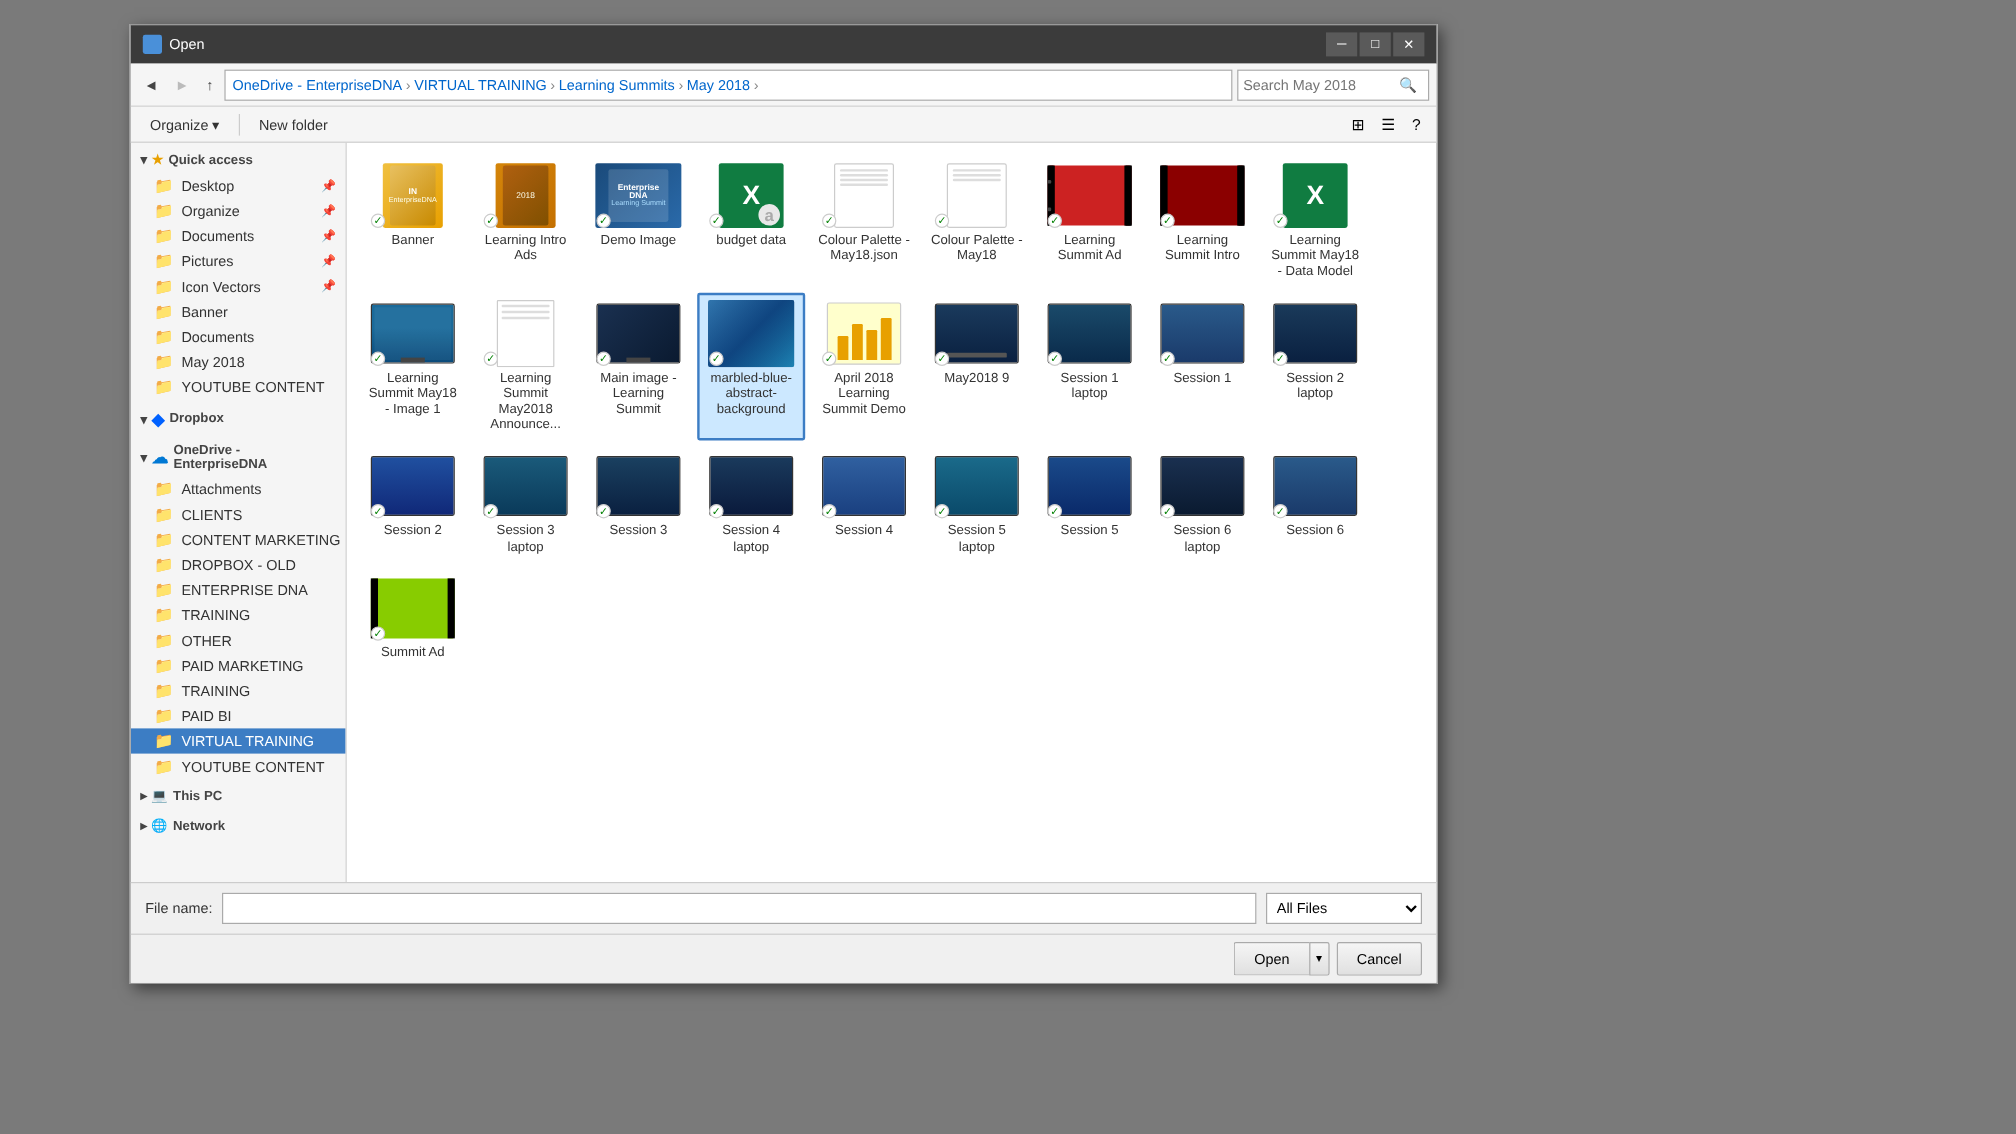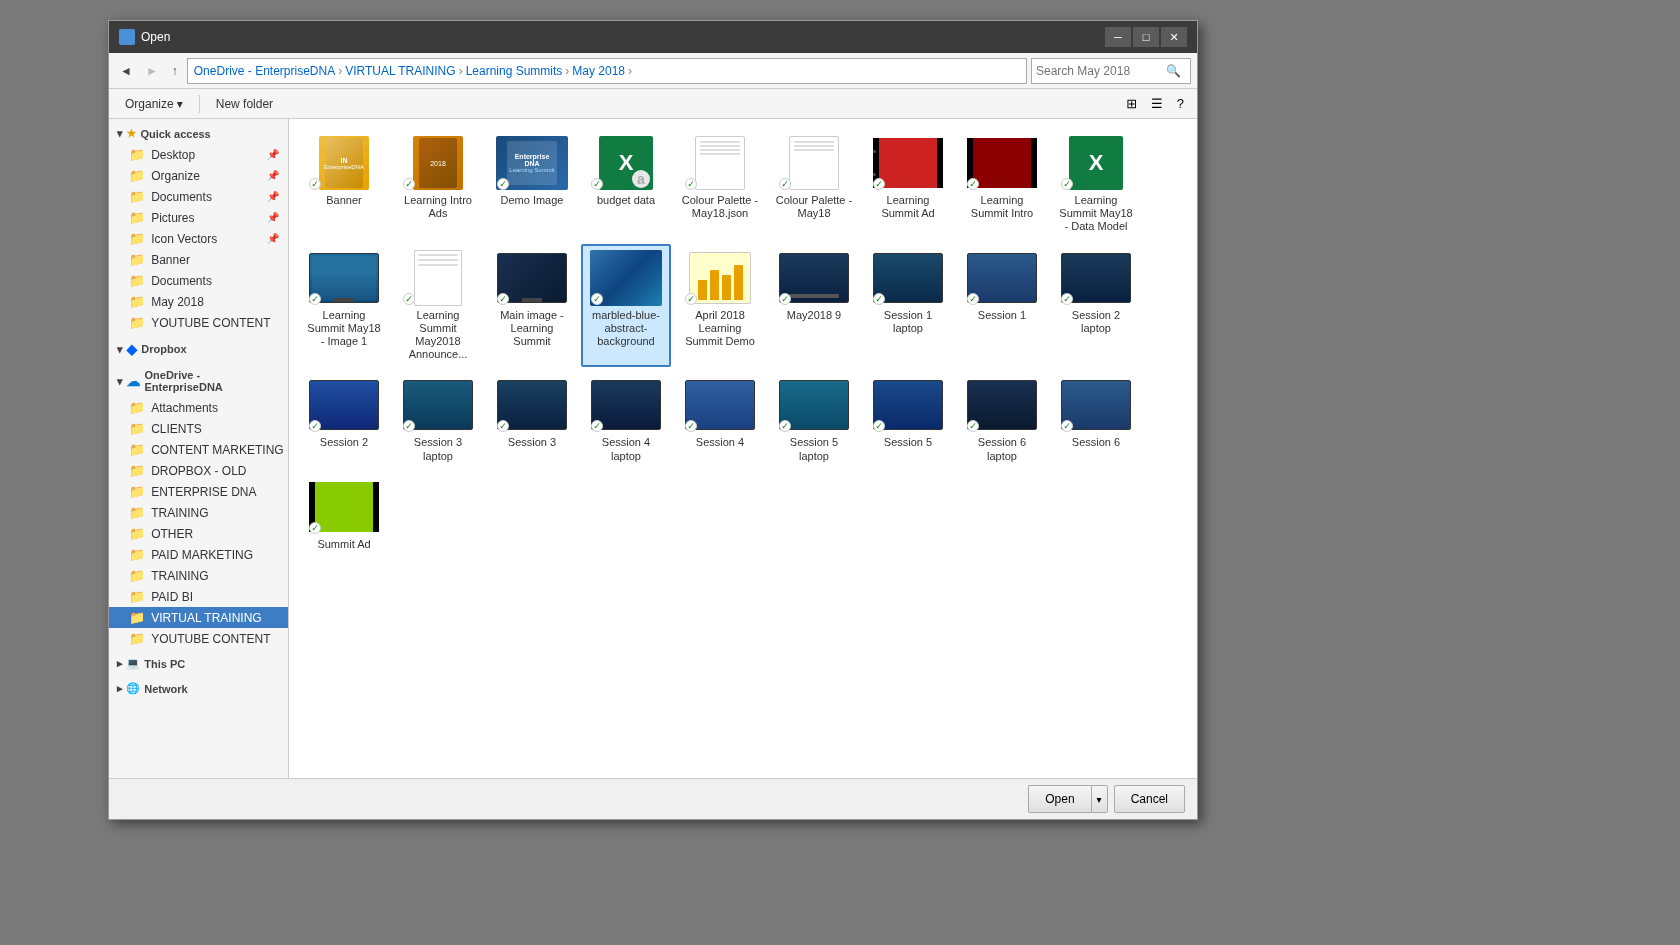--- a/index.html
+++ b/index.html
@@ -779,20 +779,27 @@
             </div>
             <div class="check-overlay">✓</div>
           </div>
           <div class="file-name">Summit Ad</div>
         </div>
 
       </div>
     </div>
   </div>
 
+  <div class="bottom-bar">
+    <span class="filename-label">File name:</span>
+    <input class="filename-input" type="text" value="" style="">
+    <select class="filetype-select">
+      <option>All Files</option>
+    </select>
+  </div>
 
   <div class="action-bar">
     <div class="action-btn-open">
       <button class="action-btn-main">
         <span>Open</span>
       </button>
       <button class="action-btn-dropdown">▾</button>
     </div>
     <button class="action-btn-cancel">
       <span>Cancel</span>

